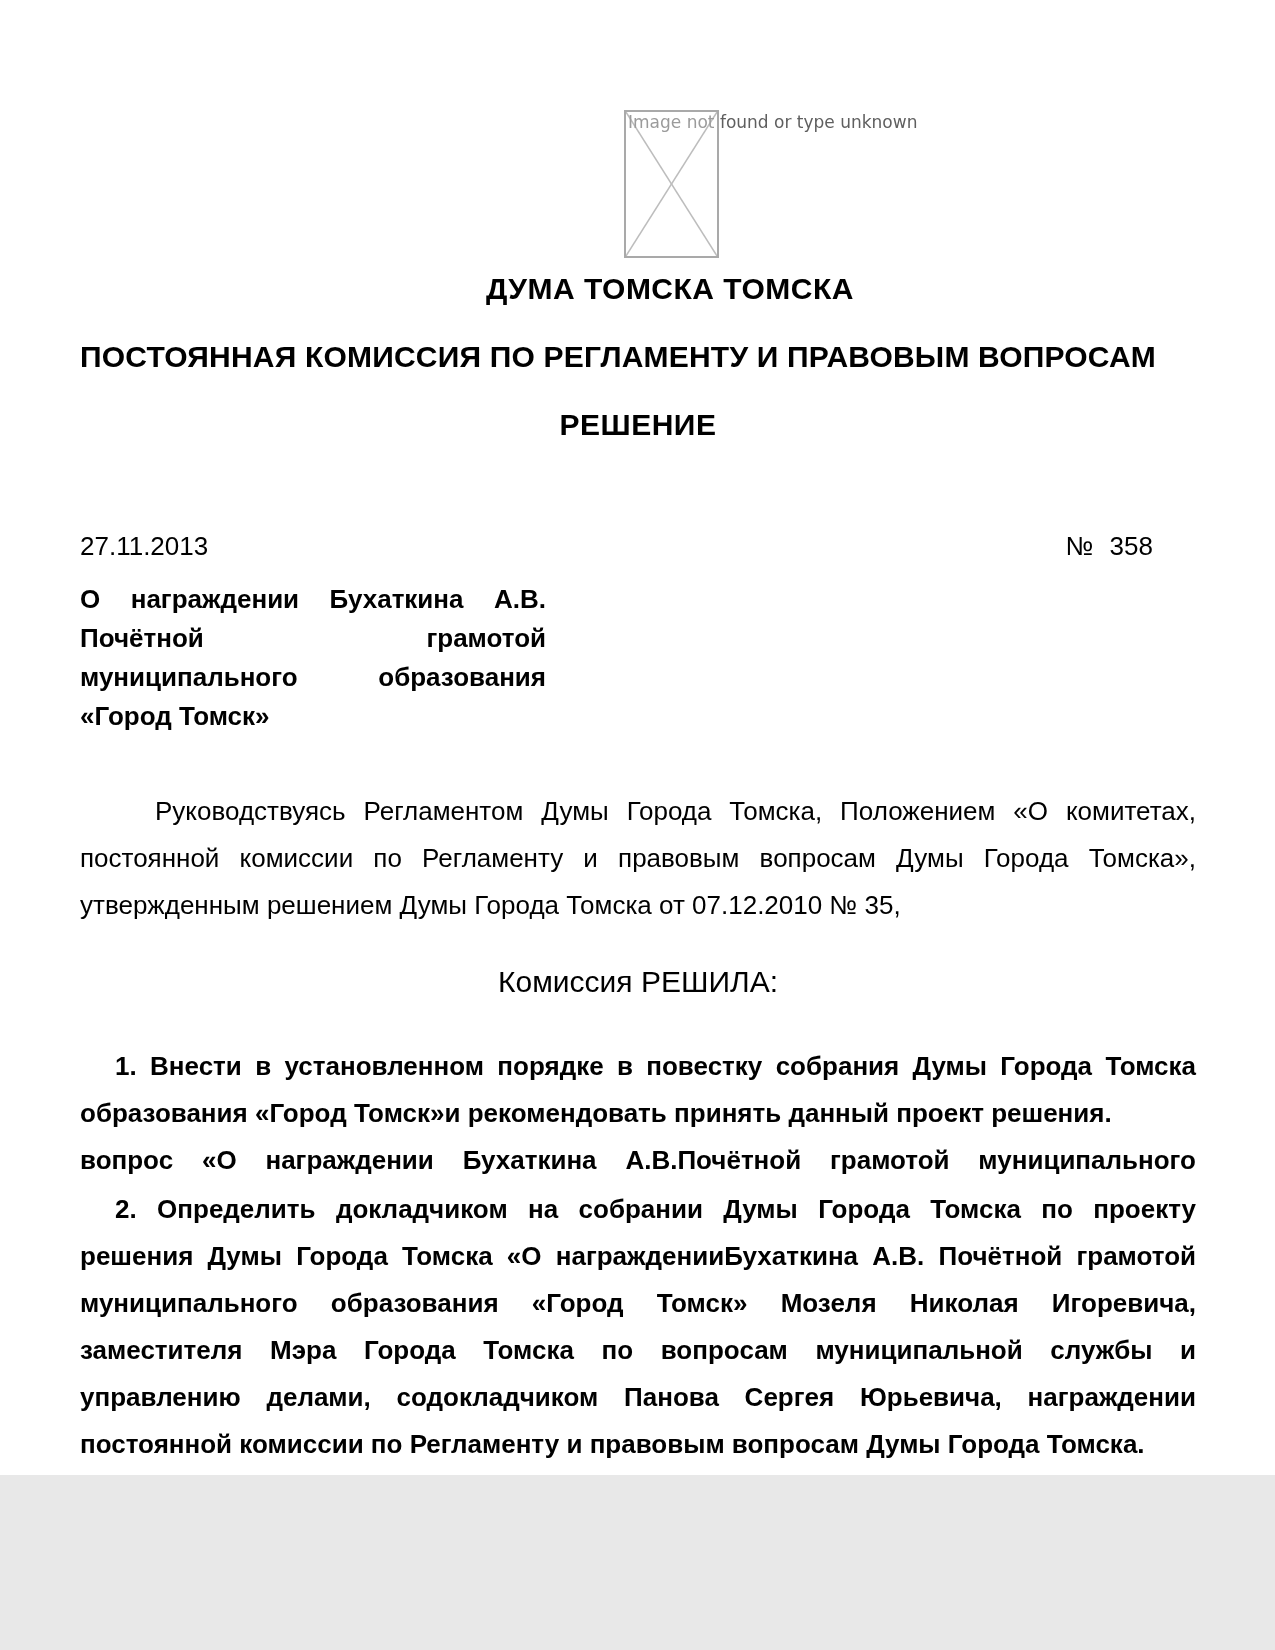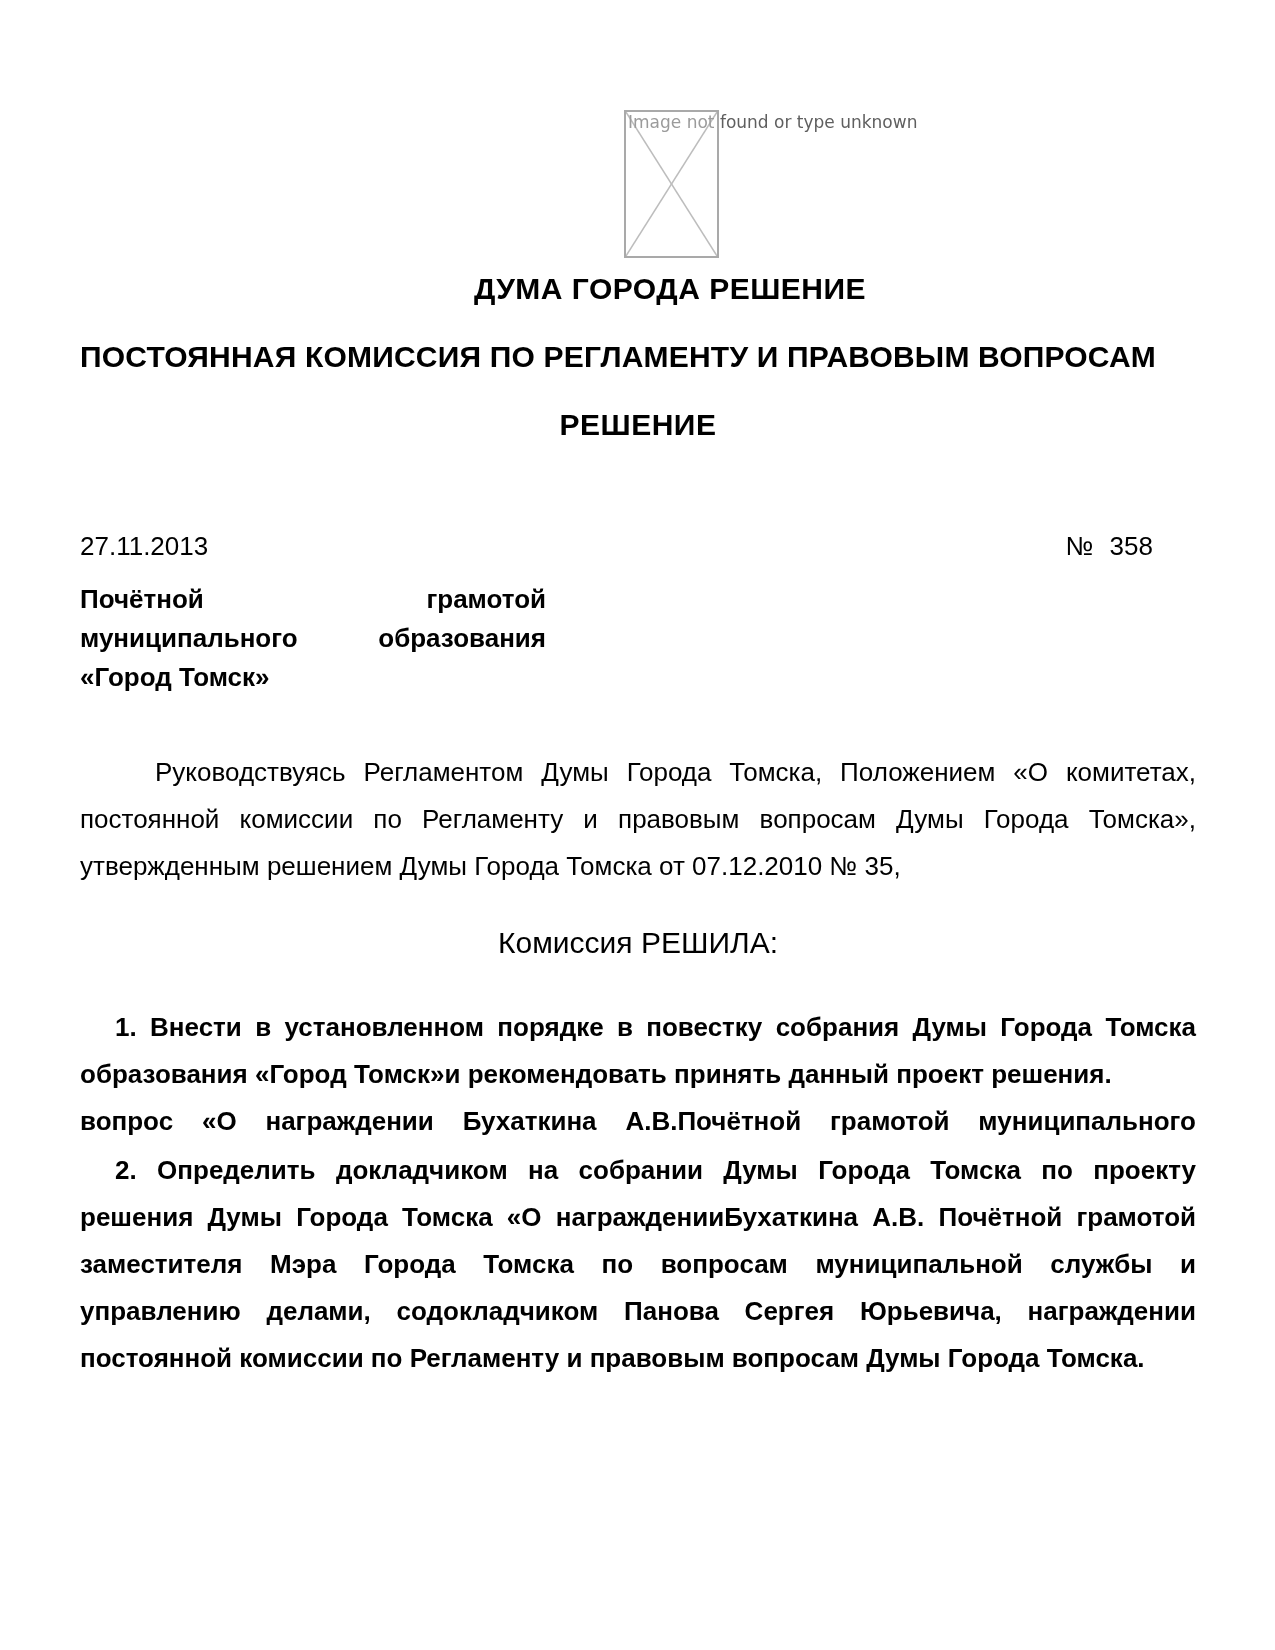--- a/index.html
+++ b/index.html
@@ -6,21 +6,21 @@
     --c-background:#ffffff;
     --c-text:#000000;
     --c-placeholder_border:#a9a9a9;
     --c-placeholder_cross:#bdbdbd;
     --c-placeholder_text_light:#9b9b9b;
     --c-placeholder_text_dark:#5f5f5f;
   }
   html,body{margin:0;padding:0;background:#e8e8e8;}
   .page{
     position:relative;
-    width:1275px;height:1650px;
+    width:1275px;height:1475px;
     margin:0 auto;
     background:var(--c-background,#ffffff);
     color:var(--c-text,#000000);
     font-family:"Liberation Sans",sans-serif;
     overflow:hidden;
   }
   .content{position:absolute;left:80px;right:79px;top:0;}
 
   
   .img-placeholder{
@@ -92,35 +92,36 @@
   <div class="img-placeholder">
     <svg viewBox="0 0 100 100" preserveAspectRatio="none">
       <line x1="0" y1="0" x2="100" y2="100" stroke="#bdbdbd" stroke-width="1.5" vector-effect="non-scaling-stroke"></line>
       <line x1="100" y1="0" x2="0" y2="100" stroke="#bdbdbd" stroke-width="1.5" vector-effect="non-scaling-stroke"></line>
     </svg>
     <div class="alt-text"><span class="alt-light">Image not </span><span class="alt-dark">found or type unknown</span></div>
   </div>
 
   <div class="content">
 
-    <div class="org-title">ДУМА ГОРОДА РЕШЕНИЕ</div>
+    <div class="org-title">ДУМА ТОМСКА ТОМСКА</div>
 
     <div class="commission-title">ПОСТОЯННАЯ КОМИССИЯ ПО РЕГЛАМЕНТУ И ПРАВОВЫМ ВОПРОСАМ</div>
 
     <div class="doc-type">РЕШЕНИЕ</div>
 
     <div class="meta-row">
       <span class="doc-date">27.11.2013</span>
       <span class="doc-number">
         <span>№</span>
         <span>358</span>
       </span>
     </div>
 
     <div class="subject">
+        <div class="tline">О награждении Бухаткина А.В.</div>
         <div class="tline">Почётной грамотой</div>
         <div class="tline">муниципального образования</div>
         <div class="tline last">«Город Томск»</div>
       </div>
 
     <div class="preamble">
         <div class="tline">Руководствуясь Регламентом Думы Города Томска, Положением «О комитетах,</div>
         <div class="tline">постоянной комиссии по Регламенту и правовым вопросам Думы Города Томска»,</div>
         <div class="tline last">утвержденным решением Думы Города Томска от 07.12.2010 № 35,</div>
       </div>
@@ -129,19 +130,20 @@
 
     <div class="item item-1">
         <div class="tline">1. Внести в установленном порядке в повестку собрания Думы Города Томска</div>
         <div class="tline last">образования «Город Томск»и рекомендовать принять данный проект решения.</div>
         <div class="tline">вопрос «О награждении Бухаткина А.В.Почётной грамотой муниципального</div>
       </div>
 
     <div class="item item-2">
         <div class="tline">2. Определить докладчиком на собрании Думы Города Томска по проекту</div>
         <div class="tline">решения Думы Города Томска «О награжденииБухаткина А.В. Почётной грамотой</div>
+        <div class="tline">муниципального образования «Город Томск» Мозеля Николая Игоревича,</div>
         <div class="tline">заместителя Мэра Города Томска по вопросам муниципальной службы и</div>
         <div class="tline">управлению делами, содокладчиком Панова Сергея Юрьевича, награждении</div>
         <div class="tline last">постоянной комиссии по Регламенту и правовым вопросам Думы Города Томска.</div>
       </div>
 
   </div>
 </div>
 
 </body></html>

